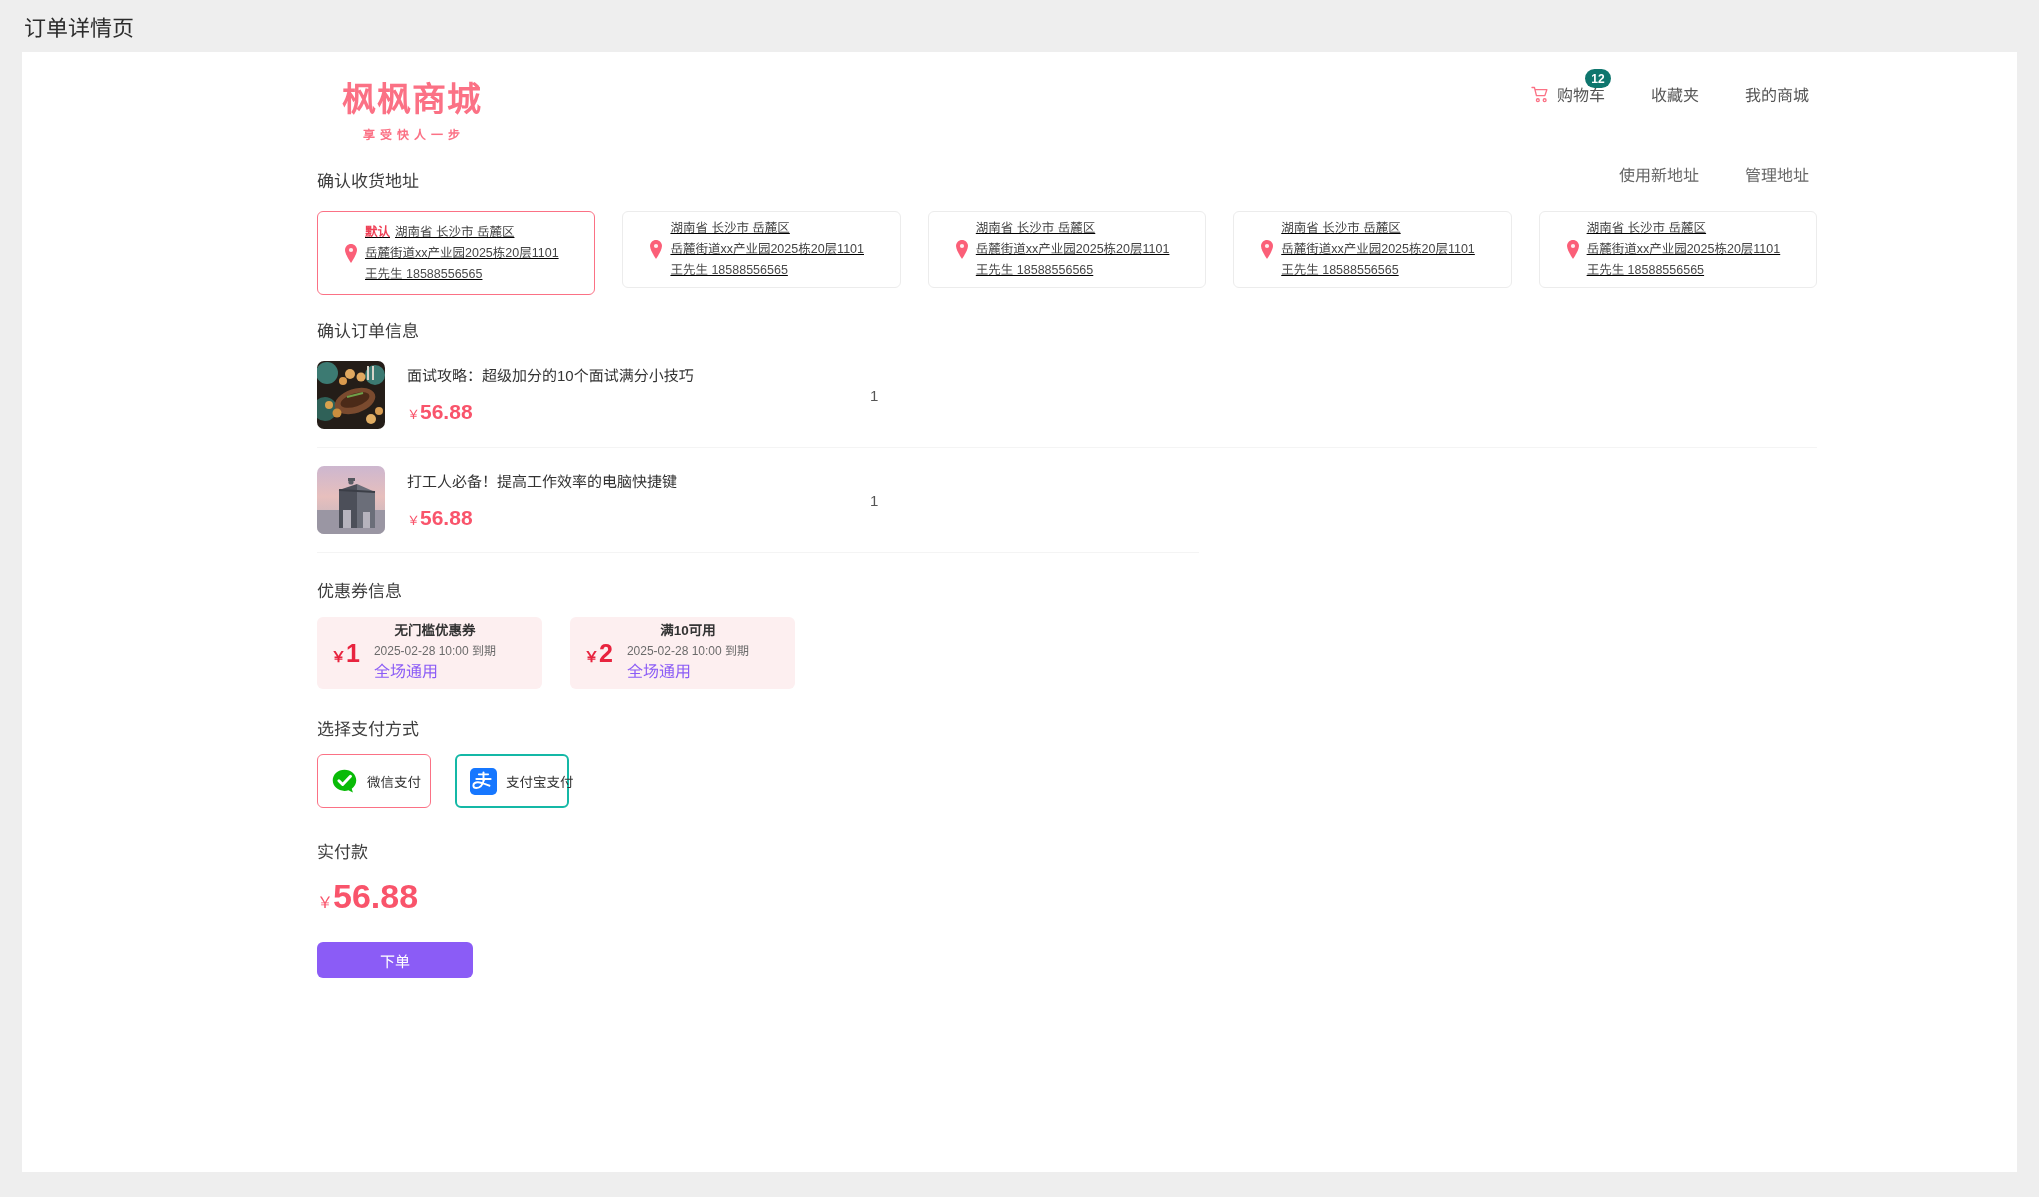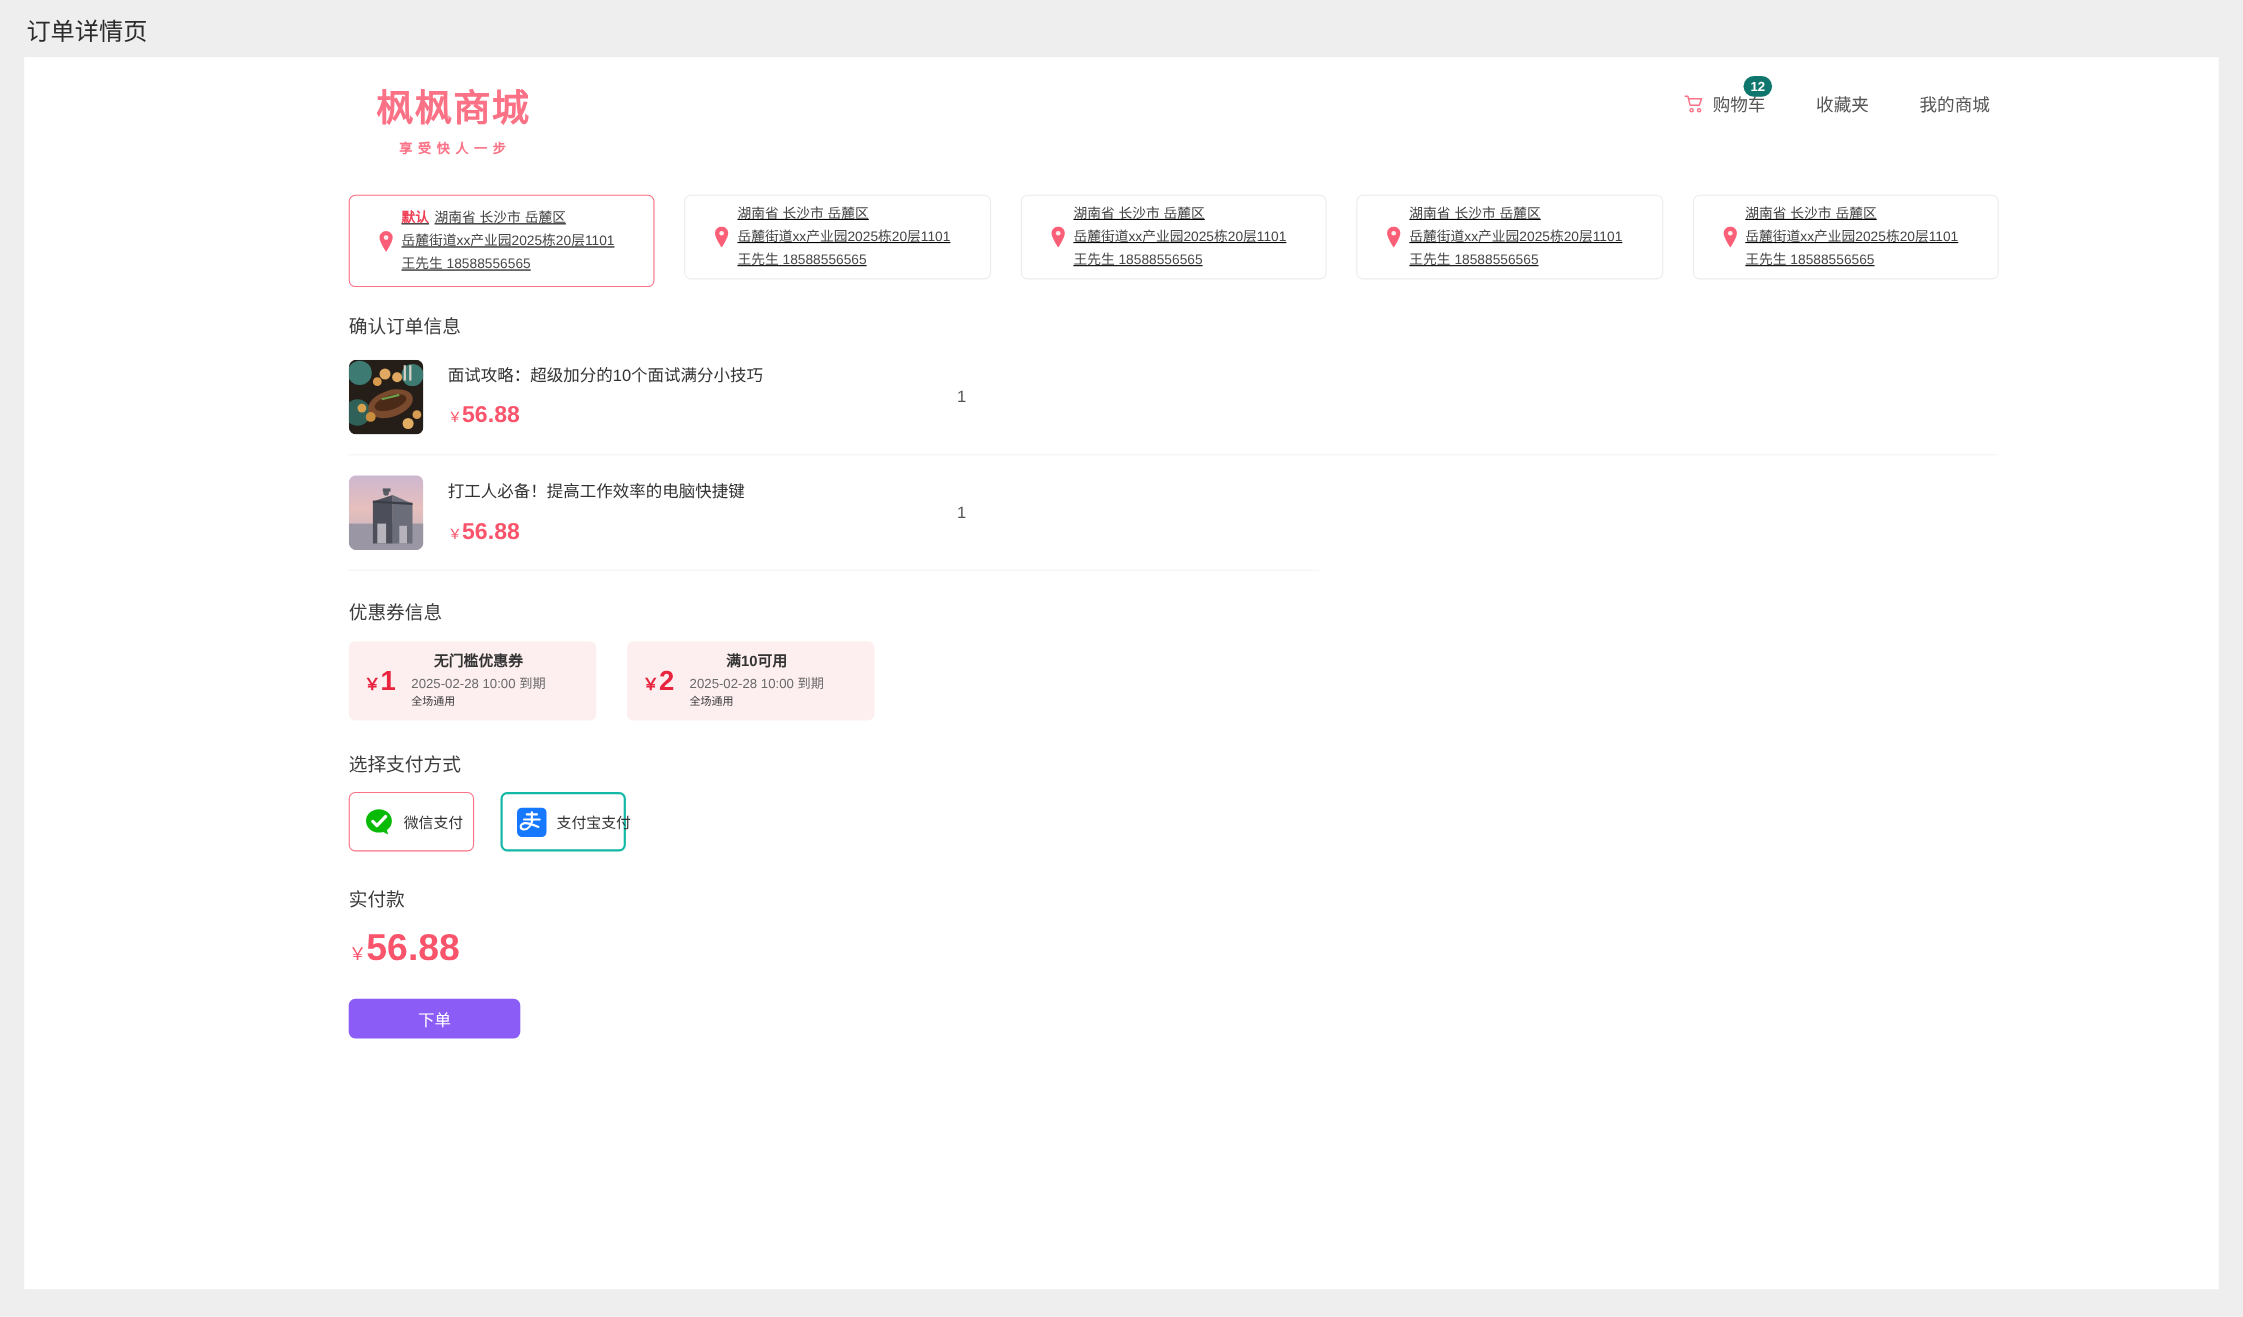--- a/index.html
+++ b/index.html
@@ -121,21 +121,21 @@
     width:225px; height:72px; background:#fdeff0;
     border-radius:6px; display:flex; align-items:center;
     padding:0 14px; gap:14px; cursor:pointer;
   }
   .coupon-amt{ color:#e8243f; font-weight:700; white-space:nowrap; }
   .coupon-amt .y{ font-size:15px; }
   .coupon-amt .v{ font-size:25px; }
   .coupon-body{ line-height:1.55; }
   .coupon-name{ font-size:13.5px; font-weight:700; color:#333;text-align:center; }
   .coupon-exp{ font-size:12px; color:#6b6b6b; }
-  .coupon-scope{ font-size:10px; color:#404040; }
+  .coupon-scope{ font-size:16px; color:#8b5cf6; }
 
   
   .pay-sec{ margin-top:26px; }
   .pay-list{ display:flex; gap:24px; margin-top:14px; }
   .pay-card{
     width:114px; height:54px;
     border:2px solid #14b8a6; border-radius:6px;
     display:flex; align-items:center; gap:9px;
     padding-left:13px; cursor:pointer; background:#fff;
   }
@@ -185,20 +185,27 @@
         <div class="nav-item">
           <span>收藏夹</span>
         </div>
         <div class="nav-item">
           <span>我的商城</span>
         </div>
       </div>
     </div>
 
     <div>
+      <div class="addr-head-row">
+        <span class="sec-head">确认收货地址</span>
+        <div class="addr-actions">
+          <span class="addr-action">使用新地址</span>
+          <span class="addr-action">管理地址</span>
+        </div>
+      </div>
       <div class="addr-list" id="addr-list">
           <div class="addr-card selected">
             <svg class="pin" viewBox="0 0 14 19">
               <path d="M7 0C3.7 0 1 2.7 1 6c0 4.3 6 13 6 13s6-8.7 6-13c0-3.3-2.7-6-6-6z" fill="#fb5f78"></path>
               <circle cx="7" cy="6" r="2.1" fill="#fdeff0"></circle>
             </svg>
             <div class="addr-text">
               <div class="addr-line1"><span class="default-tag">默认</span>湖南省 长沙市 岳麓区</div>
               <div>岳麓街道xx产业园2025栋20层1101</div>
               <div class="addr-line3">王先生  18588556565</div>

